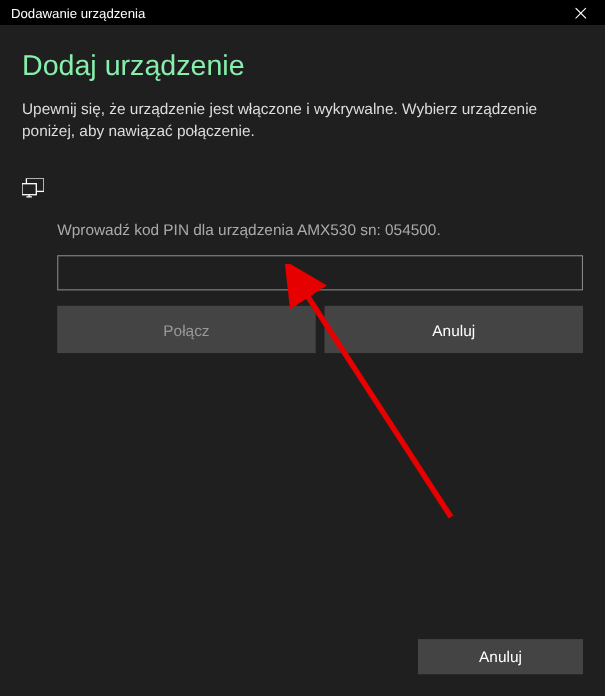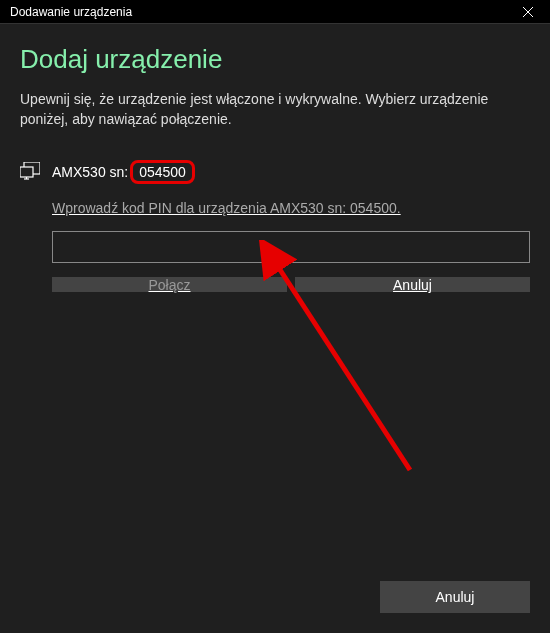--- a/index.html
+++ b/index.html
@@ -87,21 +87,20 @@
       line-height: 1.3;
     }
     .device-status {
       font-size: 13px;
       color: #bbbbbb;
       margin-top: 2px;
     }
     .pin-section {
       padding-left: 32px;
       margin-top: 8px;
-      text-decoration: underline;
     }
     .pin-instruction {
       font-size: 14px;
       color: #aaaaaa;
       margin-bottom: 15px;
     }
     .pin-input {
       width: 100%;
       height: 32px;
       background: #1f1f1f;
@@ -111,21 +110,21 @@
       font-size: 14px;
       outline: none;
     }
     .btn-row {
       display: flex;
       gap: 8px;
       margin-top: 14px;
     }
     .btn {
       flex: 1;
-      height: 15px;
+      height: 43px;
       background: #444444;
       border: none;
       color: #ffffff;
       font-size: 14px;
       cursor: pointer;
       font-family: inherit;
     }
     .btn.disabled {
       color: #999999;
       cursor: default;
@@ -172,24 +171,20 @@
   <div class="device-row">
     <span class="device-icon">
       <svg width="20" height="18" viewBox="0 0 20 18">
         <rect x="4" y="0" width="16" height="12" stroke="#ffffff" stroke-width="1.2" fill="none"></rect>
         <rect x="0" y="5" width="13" height="10" stroke="#ffffff" stroke-width="1.2" fill="#1f1f1f"></rect>
         <line x1="4" y1="17" x2="9" y2="17" stroke="#ffffff" stroke-width="1.2"></line>
         <line x1="6.5" y1="15" x2="6.5" y2="17" stroke="#ffffff" stroke-width="1.2"></line>
       </svg>
     </span>
     <div class="device-info">
-      <div class="device-name">
-        <span class="sn-prefix">AMX530 sn:</span>
-        <span class="highlight-box">054500</span>
-      </div>
     </div>
   </div>
 
   <div class="pin-section">
     <div class="pin-instruction">Wprowadź kod PIN dla urządzenia AMX530 sn: 054500.</div>
     <input type="text" class="pin-input" value="" style="">
     <div class="btn-row">
       <button class="btn disabled">Połącz</button>
       <button class="btn">Anuluj</button>
     </div>

